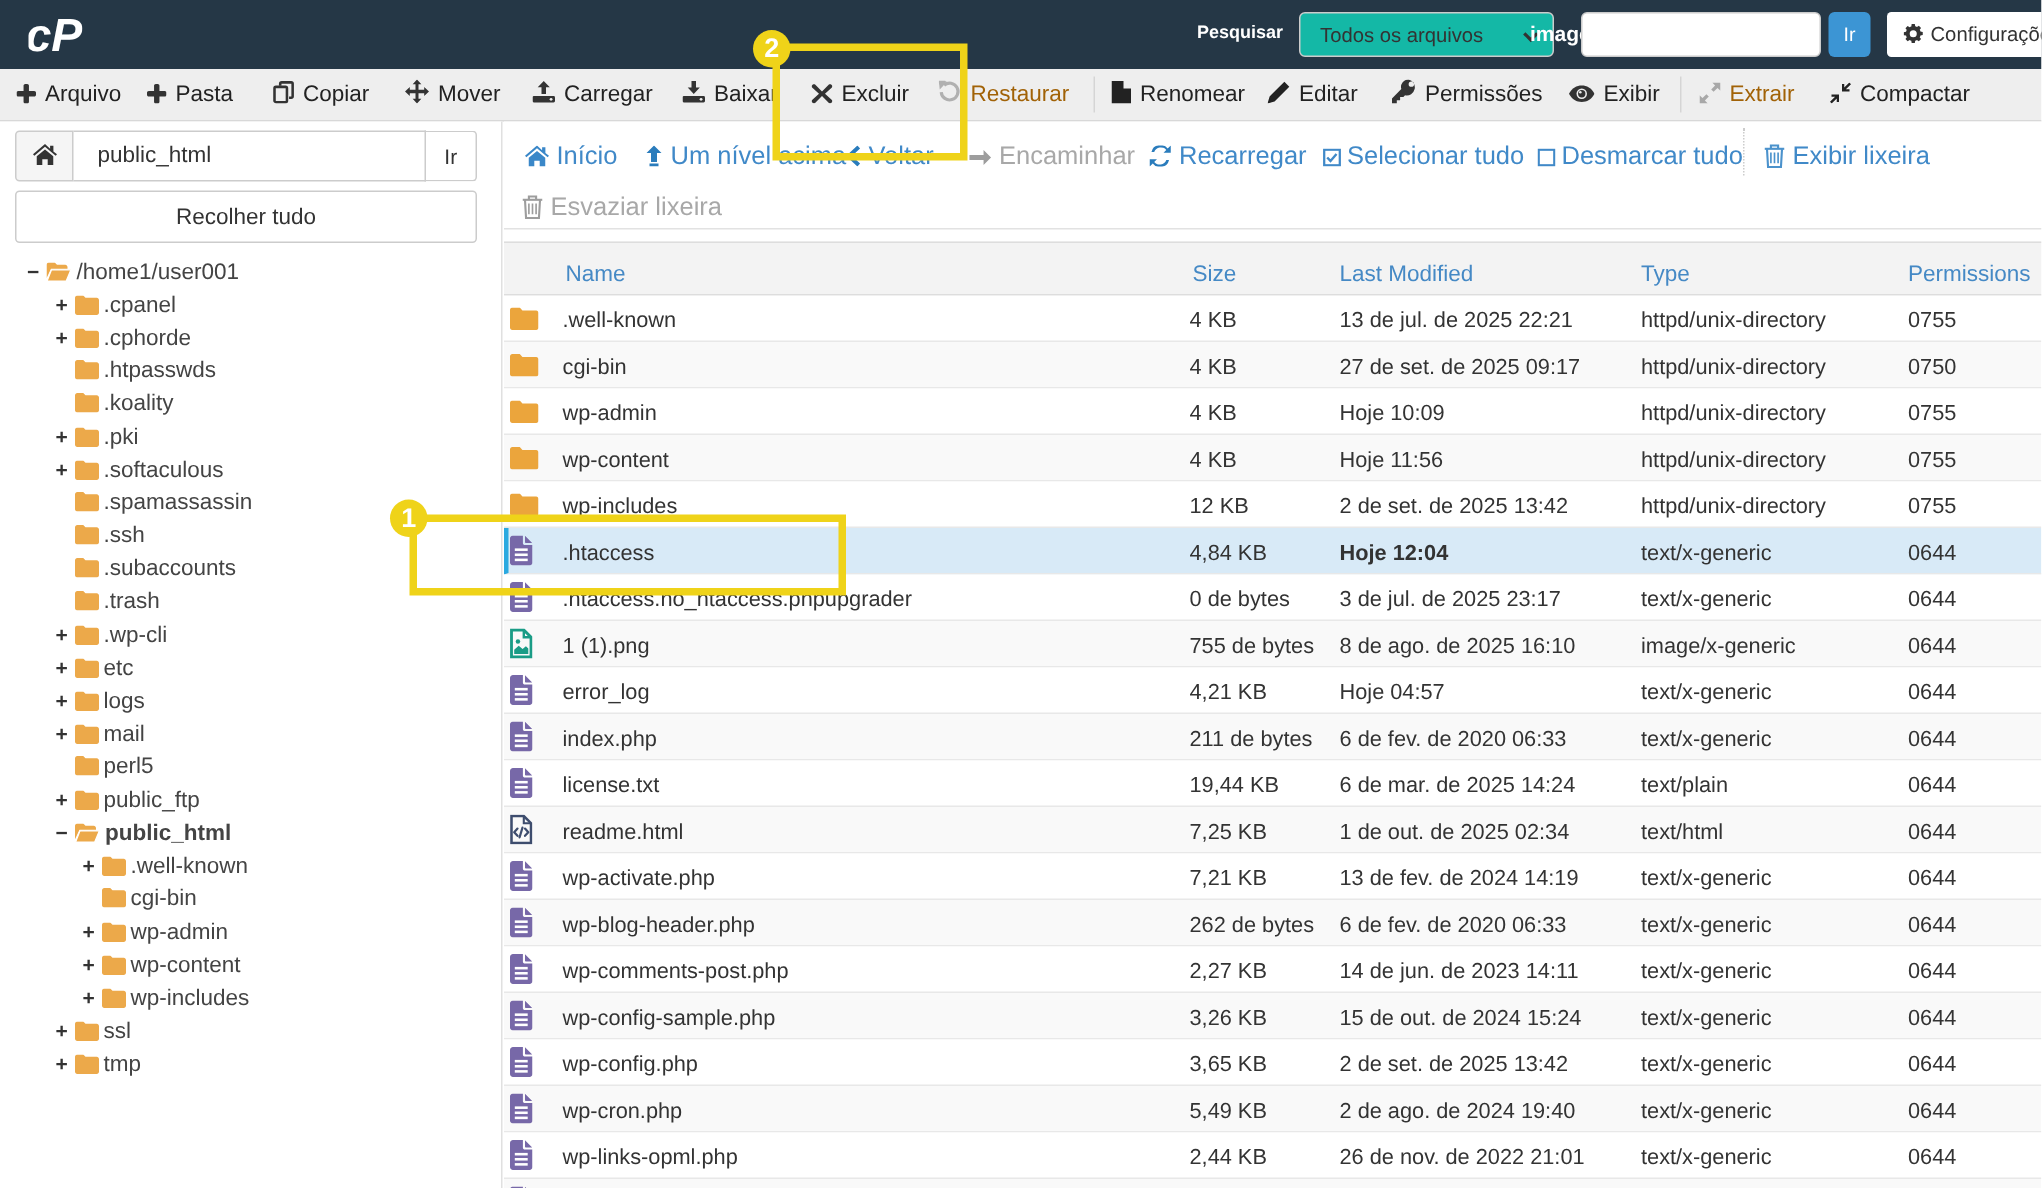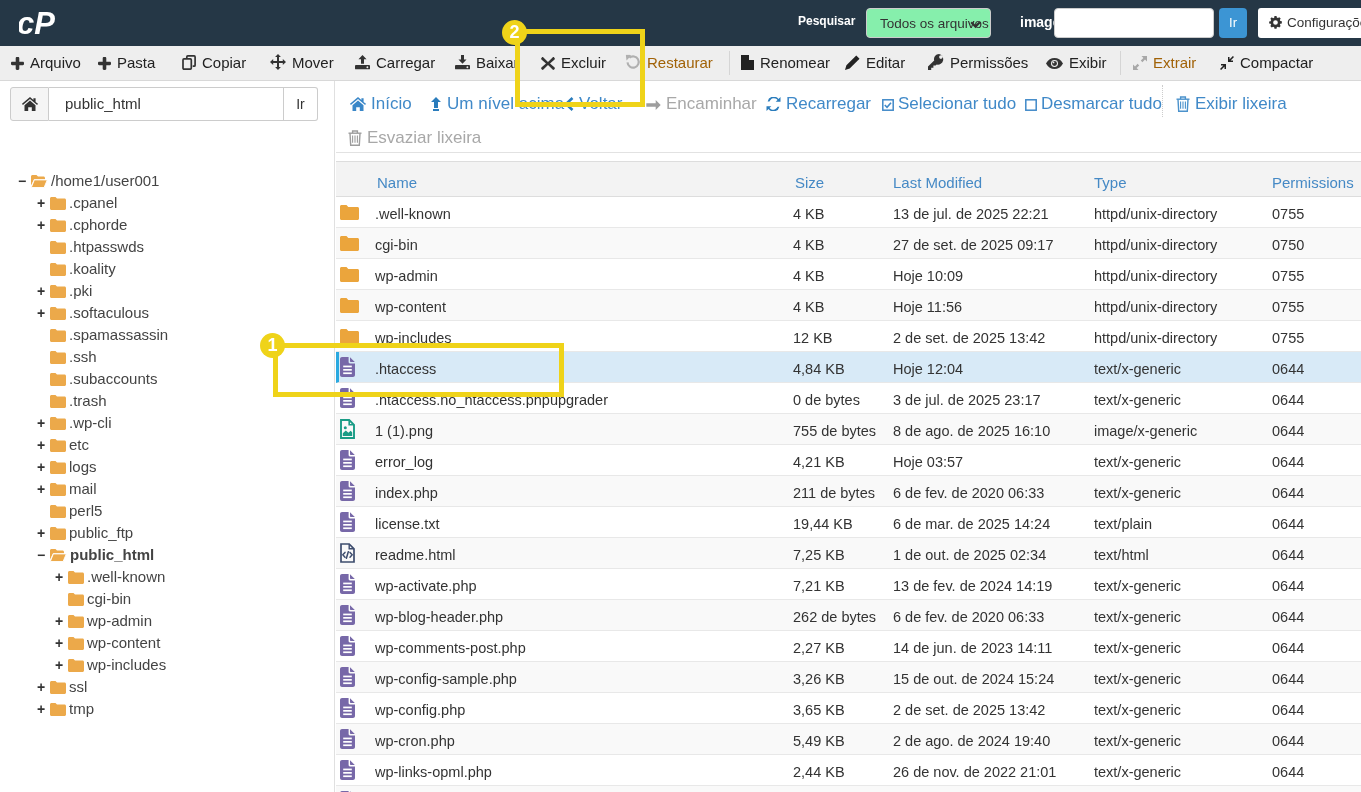--- a/index.html
+++ b/index.html
@@ -5,21 +5,21 @@
 * { margin:0; padding:0; box-sizing:border-box; }
 html,body { width:1361px; height:792px; overflow:hidden; }
 body { font-family:"Liberation Sans", sans-serif; position:relative; background:#fff; color:#333; }
 
 
 .navbar { position:absolute; left:0; top:0; width:1361px; height:46px; background:#253746; }
 .logo { position:absolute; left:19px; top:6px; width:36px; height:34px; }
 .navtitle { position:absolute; left:60px; top:12px; font-size:19px; color:#fff; font-weight:400; }
 .nsearch { position:absolute; left:798px; top:14px; color:#fff; font-weight:700; font-size:12px; }
 .npara { position:absolute; left:1020px; top:14px; color:#fff; font-weight:700; font-size:14px; }
-.nselect { position:absolute; left:866px; top:8px; width:125px; height:30px; background:#86efac; border:1px solid #ccc; border-radius:4px; font-size:13.5px; color:#333; padding:7px 0 0 13px; }
+.nselect { position:absolute; left:866px; top:8px; width:170px; height:30px; background:#14b8a6; border:1px solid #ccc; border-radius:4px; font-size:13.5px; color:#333; padding:7px 0 0 13px; }
 .nselect .chev { position:absolute; right:8px; top:9px; }
 .ninput { position:absolute; left:1054px; top:8px; width:160px; height:30px; background:#fff; border:1px solid #ccc; border-radius:4px; }
 .nir { position:absolute; left:1219px; top:8px; width:28px; height:30px; background:#3c95d4; border-radius:4px; color:#fff; font-size:13px; text-align:center; line-height:30px; }
 .nconf { position:absolute; left:1258px; top:8px; width:130px; height:30px; background:#fff; border-radius:3px; color:#333; font-size:13.5px; line-height:30px; padding-left:11px; }
 
 
 .toolbar { position:absolute; left:0; top:46px; width:1361px; height:35px; background:#eeeeee; border-bottom:1px solid #d8d8d8; }
 .tb { position:absolute; top:0; height:34px; line-height:34px; font-size:15px; color:#222; white-space:nowrap; }
 .tb svg { vertical-align:-2px; margin-right:6px; }
 .tb.dis { color:#a16207; }
@@ -46,21 +46,21 @@
 
 
 .thead { position:absolute; left:336px; top:161px; width:1025px; height:36px; background:#f3f3f3; border-top:1px solid #ddd; border-bottom:1px solid #ddd; }
 .thead span { position:absolute; top:12px; font-size:15px; color:#4589c5; }
 .rows { position:absolute; left:336px; top:197px; width:1025px; height:595px; overflow:hidden; }
 .row { position:relative; width:1025px; height:31px; border-bottom:1px solid #e8e8e8; background:#fff; }
 .row.alt { background:#f9f9f9; }
 .row.sel { background:#d8eaf7; border-left:3px solid #2aa9e0; }
 .row span { position:absolute; top:9px; font-size:14.5px; color:#333; white-space:nowrap; }
 .c-name { left:39px; } .c-size { left:457px; } .c-mod { left:557px; } .c-type { left:758px; } .c-perm { left:936px; }
-.row.sel .c-name { left:36px; } .row.sel .c-size { left:454px; } .row.sel .c-mod { left:554px; } .row.sel .c-type { left:755px; } .row.sel .c-perm { left:933px; }
+.row.sel .c-name { left:36px; } .row.sel .c-size { left:454px; } .row.sel .c-mod { left:554px;font-weight:bold; } .row.sel .c-type { left:755px; } .row.sel .c-perm { left:933px; }
 .ficon { position:absolute; left:4px; top:6px; }
 .row.sel .ficon { left:1px; }
 
 
 .cbox { position:absolute; border:5px solid #efd319; z-index:50; }
 .cnum { position:absolute; width:25px; height:25px; border-radius:50%; background:#efd319; color:#fff; font-size:18px; font-weight:700; text-align:center; line-height:25px; z-index:60; }
 </style>
 </head>
 <body>
 
@@ -140,20 +140,21 @@
 </div>
 
 <div class="sidebar">
   <div class="pathrow">
     <div class="homebtn"><svg width="16" height="14" viewBox="0 0 16 14">
           <path fill="#333" d="M8 0L0 6.8l.9 1.1L8 1.9l7.1 6 .9-1.1L13.6 5V1.2h-2.2v1.9zM2.5 8.2L8 3.6l5.5 4.6V14H9.8v-3.8H6.2V14H2.5z"></path>
         </svg></div>
     <div class="pathinput">public_html</div>
     <div class="goirbtn">Ir</div>
   </div>
+  <div class="collapsebtn">Recolher tudo</div>
   <div class="tree" id="tree">
       <div class="ti" style="left:18px; top:0px"><span class="exp">−</span><svg class="fold" width="17" height="13" viewBox="0 0 17 13">
           <path fill="#eca94a" d="M0 1.5C0 .7.7 0 1.5 0h4L7 1.5h5.5c.8 0 1.5.7 1.5 1.5v1.2H3L0 10.5z"></path>
           <path fill="#eca94a" stroke="#fff" stroke-width="0.9" d="M3.3 4.9h13l-3.2 7.6H.3z"></path>
         </svg><span>/home1/user001</span></div>
       <div class="ti" style="left:37px; top:22px"><span class="exp">+</span><svg class="fold" width="16" height="13" viewBox="0 0 16 13">
           <path fill="#eca94a" d="M0 1.5C0 .7.7 0 1.5 0h4L7 1.5h7.5c.8 0 1.5.7 1.5 1.5v8.5c0 .8-.7 1.5-1.5 1.5h-13C.7 13 0 12.3 0 11.5z"></path>
         </svg><span>.cpanel</span></div>
       <div class="ti" style="left:37px; top:44px"><span class="exp">+</span><svg class="fold" width="16" height="13" viewBox="0 0 16 13">
           <path fill="#eca94a" d="M0 1.5C0 .7.7 0 1.5 0h4L7 1.5h7.5c.8 0 1.5.7 1.5 1.5v8.5c0 .8-.7 1.5-1.5 1.5h-13C.7 13 0 12.3 0 11.5z"></path>
@@ -376,21 +377,21 @@
     <div class="row">
       <svg class="ficon" width="15" height="20" viewBox="0 0 15 20" style="top:5px">
         <path fill="#7768a8" d="M0 2C0 .9.9 0 2 0h6.6v5.1c0 .7.6 1.3 1.3 1.3H15V18c0 1.1-.9 2-2 2H2c-1.1 0-2-.9-2-2z"></path>
         <path fill="#7768a8" d="M10 .2l4.8 4.8h-4.1c-.4 0-.7-.3-.7-.7z"></path>
         <rect x="3.2" y="8.6" width="8.6" height="1.7" fill="#fff"></rect>
         <rect x="3.2" y="12" width="8.6" height="1.7" fill="#fff"></rect>
         <rect x="3.2" y="15.4" width="8.6" height="1.7" fill="#fff"></rect>
       </svg>
       <span class="c-name">error_log</span>
       <span class="c-size">4,21 KB</span>
-      <span class="c-mod">Hoje 03:57</span>
+      <span class="c-mod">Hoje 04:57</span>
       <span class="c-type">text/x-generic</span>
       <span class="c-perm">0644</span>
     </div>
     <div class="row alt">
       <svg class="ficon" width="15" height="20" viewBox="0 0 15 20" style="top:5px">
         <path fill="#7768a8" d="M0 2C0 .9.9 0 2 0h6.6v5.1c0 .7.6 1.3 1.3 1.3H15V18c0 1.1-.9 2-2 2H2c-1.1 0-2-.9-2-2z"></path>
         <path fill="#7768a8" d="M10 .2l4.8 4.8h-4.1c-.4 0-.7-.3-.7-.7z"></path>
         <rect x="3.2" y="8.6" width="8.6" height="1.7" fill="#fff"></rect>
         <rect x="3.2" y="12" width="8.6" height="1.7" fill="#fff"></rect>
         <rect x="3.2" y="15.4" width="8.6" height="1.7" fill="#fff"></rect>

